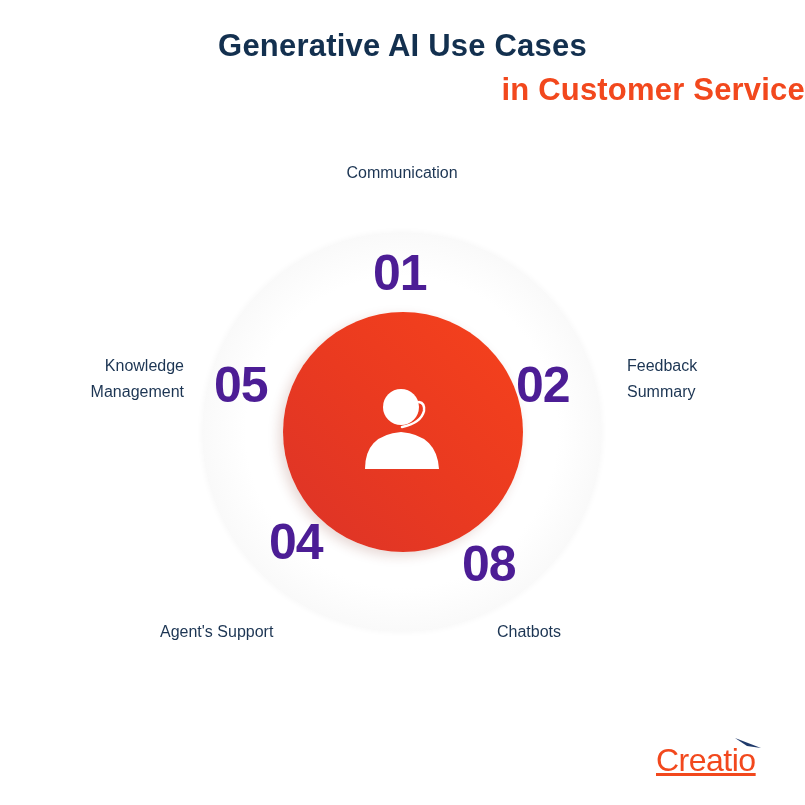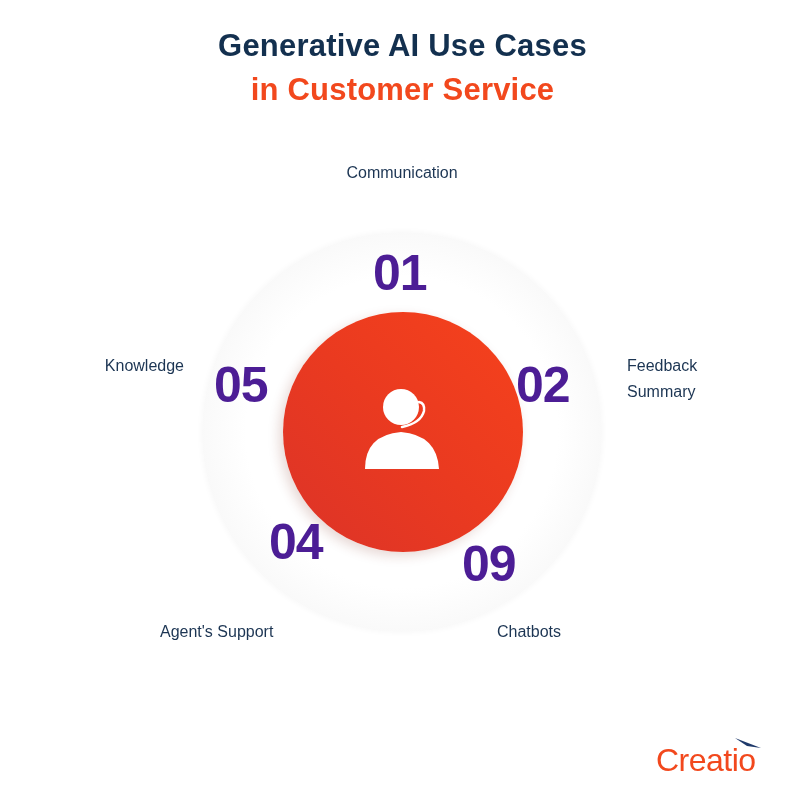--- a/index.html
+++ b/index.html
@@ -5,21 +5,21 @@
   html, body { margin: 0; padding: 0; }
   body {
     width: 805px; height: 805px; background: #ffffff; position: relative; overflow: hidden;
     font-family: "Liberation Sans", "DejaVu Sans", sans-serif;
   }
   .title {
     position: absolute; left: 0; width: 805px; text-align: center;
     font-weight: bold; font-size: 31px; letter-spacing: 0.2px; margin: 0;
   }
   .title.l1 { top: 28px; color: #13304f; }
-  .title.l2 { top: 72px; color: #f2481d; }
+  .title.l2 { top: 72px; color: #f2481d; text-align: right; }
 
   .outer-ring {
     position: absolute; left: 202px; top: 232px; width: 400px; height: 400px; border-radius: 50%;
     background: radial-gradient(circle at 50% 50%, #ffffff 0%, #ffffff 55%, #f6f6f6 80%, #eeeeee 100%);
     box-shadow: 0 0 6px rgba(0,0,0,0.04);
   }
   .inner-circle {
     position: absolute; left: 283px; top: 312px; width: 240px; height: 240px; border-radius: 50%;
     background: linear-gradient(225deg, #f6421c 0%, #ea3a20 50%, #dc3328 100%);
     box-shadow: -4px 4px 12px rgba(120,40,20,0.18);
@@ -33,41 +33,42 @@
   .label {
     position: absolute; font-size: 16px; color: #1c3553; line-height: 26px;
   }
   .label.center { text-align: center; }
   .label.right { text-align: right; }
   .label.left { text-align: left; }
 
   .logo {
     position: absolute; left: 656px; top: 742px; font-size: 32px; color: #f2481d;
     letter-spacing: -0.5px;
+    text-decoration: underline;
   }
   .logo-mark { position: absolute; left: 735px; top: 738px; width: 26px; height: 14px; }
 </style>
 </head>
 <body>
 
 <h1 class="title l1">Generative AI Use Cases</h1>
 <h1 class="title l2">in Customer Service</h1>
 
 <div class="outer-ring"></div>
 <div class="inner-circle"></div>
 
 <svg class="agent-icon" viewBox="0 0 82 86">
   <circle cx="40" cy="22" r="18" fill="#ffffff"></circle>
   <path d="M58 17 Q64 18 63 26 Q60 38 41 42" fill="none" stroke="#ffffff" stroke-width="2.5" stroke-linecap="round"></path>
   <path d="M4 84 Q4 50 40 47 Q76 50 78 84 Z" fill="#ffffff"></path>
 </svg>
 
 <div class="num" style="left:373px; top:248px;">01</div>
 <div class="num" style="left:516px; top:360px;">02</div>
-<div class="num" style="left:462px; top:539px;">09</div>
+<div class="num" style="left:462px; top:539px;">08</div>
 <div class="num" style="left:269px; top:517px;">04</div>
 <div class="num" style="left:214px; top:360px;">05</div>
 
 <div class="label center" style="left:302px; top:160px; width:200px;">
   <div>Communication</div>
 </div>
 
 <div class="label left" style="left:627px; top:353px; width:150px;">
   <div>Feedback</div>
   <div>Summary</div>
@@ -76,18 +77,19 @@
 <div class="label left" style="left:497px; top:619px; width:150px;">
   <div>Chatbots</div>
 </div>
 
 <div class="label left" style="left:160px; top:619px; width:200px;">
   <div>Agent's Support</div>
 </div>
 
 <div class="label right" style="left:26px; top:353px; width:158px;">
   <div>Knowledge</div>
+  <div>Management</div>
 </div>
 
 <div class="logo">Creatio</div>
 <svg class="logo-mark" viewBox="0 0 26 14">
   <path d="M0 0 L26 10 L12 8 Z" fill="#1f3a6b"></path>
 </svg>
 
 </body></html>

